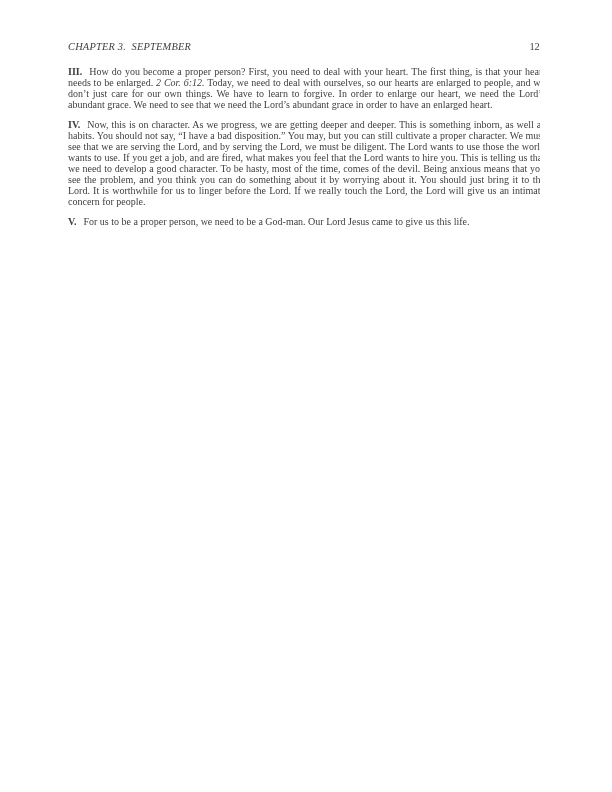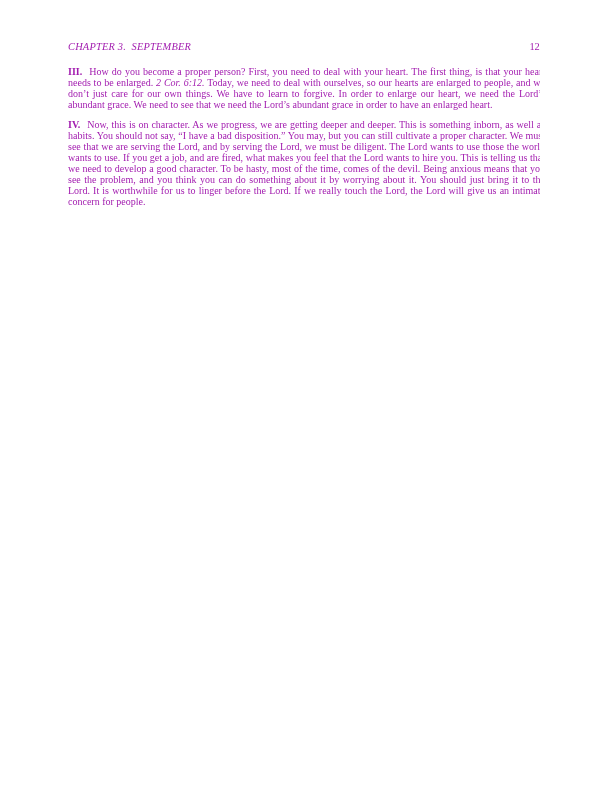--- a/index.html
+++ b/index.html
@@ -6,21 +6,21 @@
     margin: 0;
     padding: 0;
     background: #ffffff;
   }
   .page {
     position: relative;
     width: 540px;
     height: 792px;
     background: #ffffff;
     font-family: "Liberation Serif", "DejaVu Serif", serif;
-    color: #a21caf;
+    color: #404040;
     overflow: hidden;
   }
   .content {
     position: absolute;
     left: 68px;
     top: 41px;
     width: 477px;
   }
   .page-head {
     display: flex;
@@ -78,16 +78,19 @@
 
       <p class="para">
         <span class="plabel">III.</span><span>How do you become a proper person? First, you need to deal with your heart. The first thing, is that your heart needs to be enlarged. </span><span class="italic">2 Cor. 6:12.</span><span> Today, we need to deal with ourselves, so our hearts are enlarged to people, and we don’t just care for our own things. We have to learn to forgive. In order to enlarge our heart, we need the Lord’s abundant grace. We need to see that we need the Lord’s abundant grace in order to have an enlarged heart.</span>
       </p>
 
 
       <p class="para">
         <span class="plabel">IV.</span><span>Now, this is on character. As we progress, we are getting deeper and deeper. This is something inborn, as well as habits. You should not say, “I have a bad disposition.” You may, but you can still cultivate a proper character. We must see that we are serving the Lord, and by serving the Lord, we must be diligent. The Lord wants to use those the world wants to use. If you get a job, and are fired, what makes you feel that the Lord wants to hire you. This is telling us that we need to develop a good character. To be hasty, most of the time, comes of the devil. Being anxious means that you see the problem, and you think you can do something about it by worrying about it. You should just bring it to the Lord. It is worthwhile for us to linger before the Lord. If we really touch the Lord, the Lord will give us an intimate concern for people.</span>
       </p>
 
+      <p class="para">
+        <span class="plabel">V.</span><span>For us to be a proper person, we need to be a God-man. Our Lord Jesus came to give us this life.</span>
+      </p>
 
     </div>
   </div>
 </div>
 
 </body></html>

